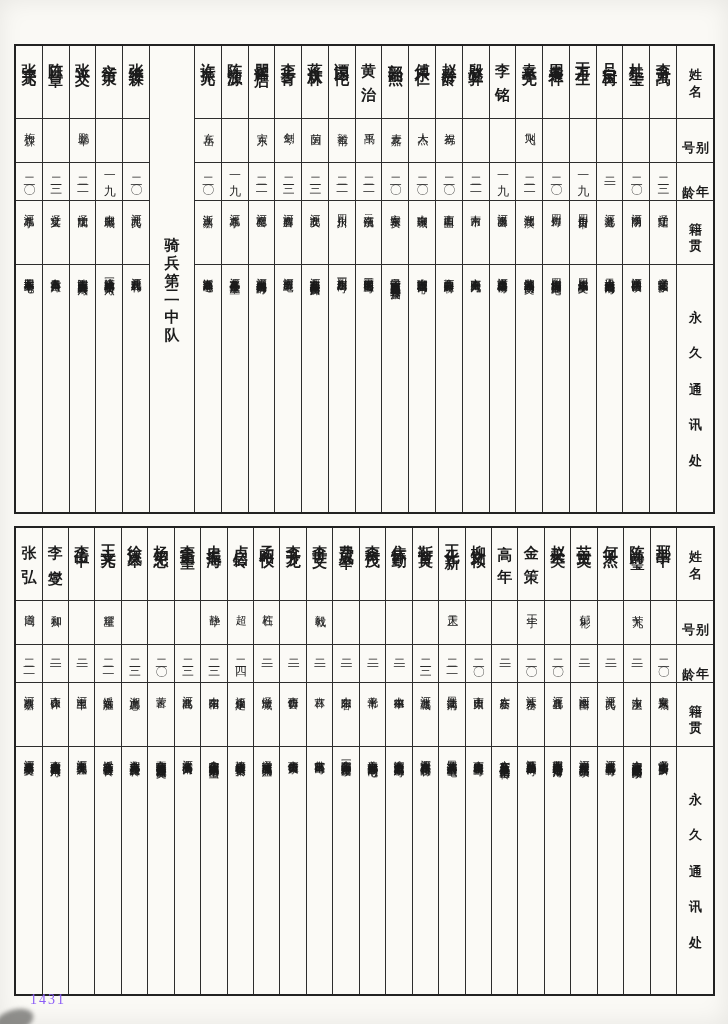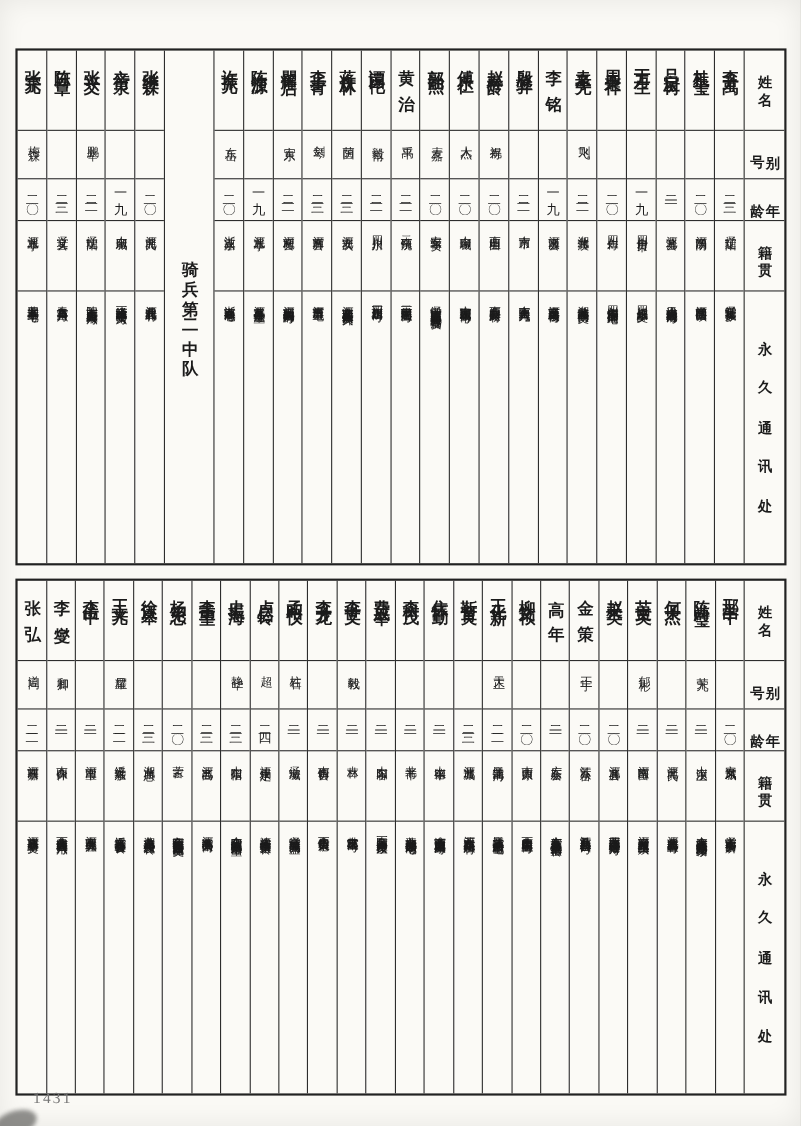--- a/index.html
+++ b/index.html
@@ -28,21 +28,21 @@
   .name.spread{letter-spacing:24px;}
   .alias{font-size:11px;letter-spacing:2px;color:#222;}
   .age{font-size:12px;letter-spacing:7px;}
   .origin{font-size:10.5px;letter-spacing:1px;}
   .addr{font-size:10.5px;letter-spacing:0.5px;}
   .hlabel{font-size:13px;font-weight:700;letter-spacing:16px;}
   .hlabel-long{font-size:13px;font-weight:700;letter-spacing:36px;}
   .section-label{font-size:15px;font-weight:700;letter-spacing:18px;}
   .header-col .cell{padding-top:12px;}
   .header-col .r-addr{align-items:center;padding-top:0;}
-  .page-number{position:absolute;left:30px;top:992px;font-size:14px;letter-spacing:2px;color:#737373;
+  .page-number{position:absolute;left:30px;top:992px;font-size:14px;letter-spacing:2px;color:#8b5cf6;
                font-family:"Liberation Serif","DejaVu Serif",serif;}
   .corner-smudge{position:absolute;left:-6px;bottom:-8px;width:40px;height:22px;background:#3a3a38;
                  border-radius:50%;transform:rotate(-18deg);opacity:.55;filter:blur(2px);}
 </style>
 </head>
 <body>
 
 <div class="page" style="background: rgb(250, 249, 245);">
 
   <div class="roster t0">

